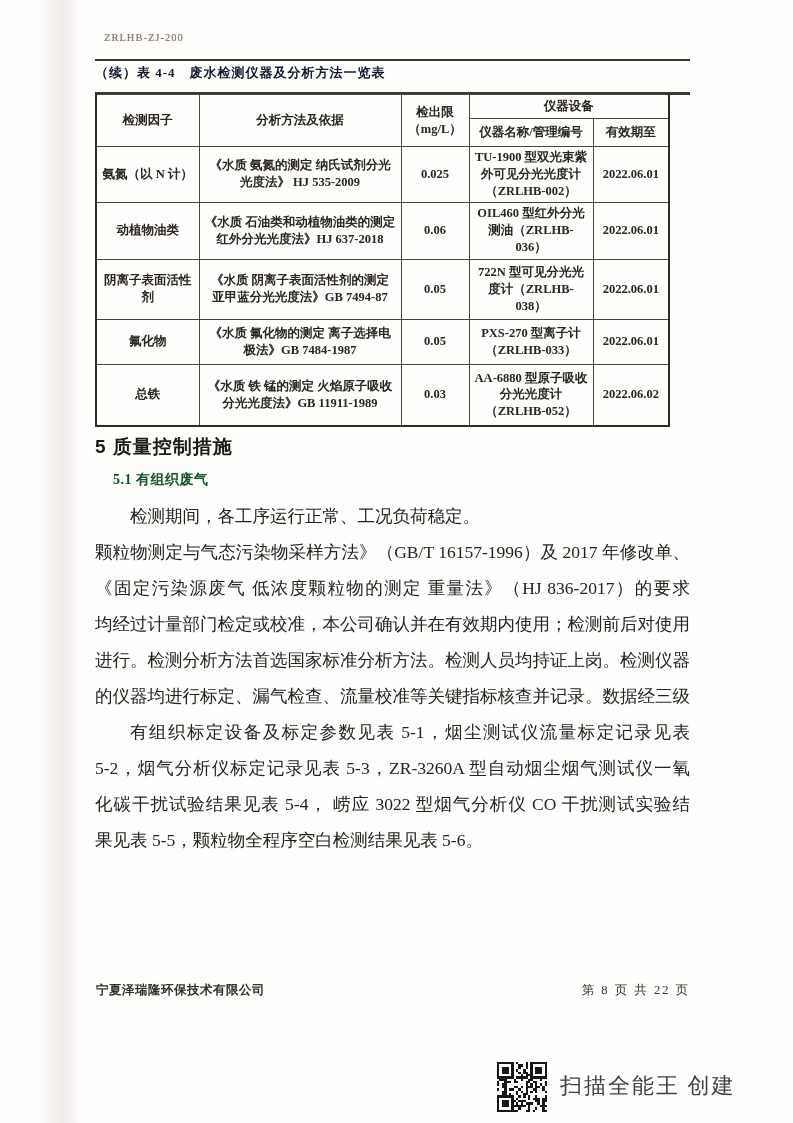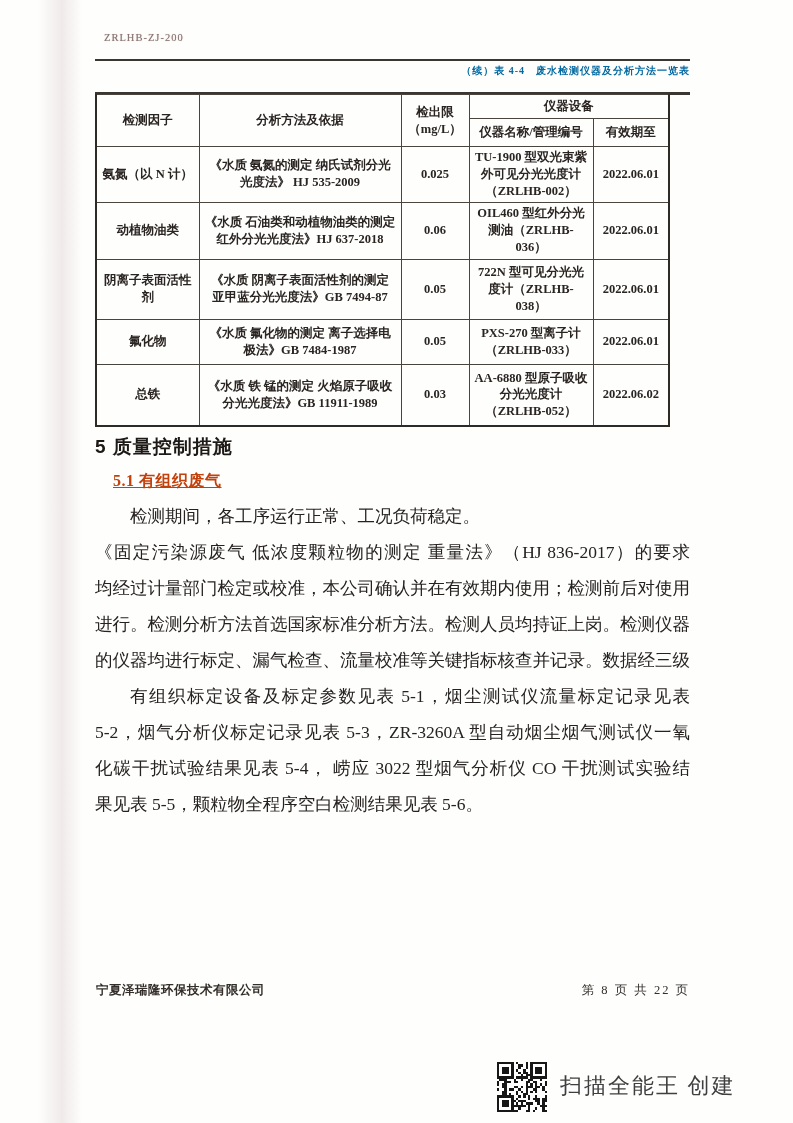--- a/index.html
+++ b/index.html
@@ -27,21 +27,21 @@
   .report-title{
     position:absolute;left:95px;top:36px;width:595px;
     text-align:center;font-size:11.5px;font-weight:bold;color:#4c413c;
   }
   .rule{position:absolute;left:95px;height:2px;background:#3a3632;}
   .rule.header-rule{top:59px;width:595px;}
   .rule.caption-rule{top:92px;width:595px;height:2.5px;}
   
   .table-caption{
     position:absolute;left:95px;top:64px;width:595px;
-    text-align:right;font-size:10px;font-weight:bold;color:#0369a1;
+    text-align:left;font-size:13px;font-weight:bold;color:#0f172a;
     letter-spacing:1px;
   }
   
   table.inst{
     position:absolute;left:95px;top:94px;
     border-collapse:collapse;table-layout:fixed;width:573px;
     font-size:12.5px;color:#2a2522;
   }
   table.inst th,table.inst td{
     border:1px solid #4a443f;
@@ -55,21 +55,21 @@
   table.inst td{font-weight:600;}
   .limit-unit{display:block;}
   
   .h1{
     position:absolute;left:95px;top:434px;
     font-size:19px;font-weight:bold;color:#1d1916;letter-spacing:1px;
     font-family:"Liberation Sans","DejaVu Sans",sans-serif;
   }
   .h2{
     position:absolute;left:113px;top:471px;
-    font-size:16px;font-weight:bold;color:#c2410c;letter-spacing:0.5px;text-decoration:underline;
+    font-size:14px;font-weight:bold;color:#14532d;letter-spacing:0.5px;
   }
   
   .body-text{
     position:absolute;left:95px;top:498px;width:595px;
   }
   .bodyline{
     height:36px;line-height:36px;
     font-size:17.5px;color:#262220;
     text-align:justify;text-align-last:justify;
     white-space:nowrap;
@@ -166,20 +166,21 @@
           <td class="c-valid">2022.06.02</td>
         </tr>
       </tbody>
   </table>
 
   <div class="h1">5 质量控制措施</div>
   <div class="h2">5.1 有组织废气</div>
 
   <div class="body-text" id="body-text">
       <div class="bodyline indent lastline">检测期间，各工序运行正常、工况负荷稳定。</div>
+      <div class="bodyline">颗粒物测定与气态污染物采样方法》（GB/T 16157-1996）及 2017 年修改单、</div>
       <div class="bodyline">《固定污染源废气 低浓度颗粒物的测定 重量法》（HJ 836-2017）的要求</div>
       <div class="bodyline">均经过计量部门检定或校准，本公司确认并在有效期内使用；检测前后对使用</div>
       <div class="bodyline">进行。检测分析方法首选国家标准分析方法。检测人员均持证上岗。检测仪器</div>
       <div class="bodyline">的仪器均进行标定、漏气检查、流量校准等关键指标核查并记录。数据经三级</div>
       <div class="bodyline indent">有组织标定设备及标定参数见表 5-1，烟尘测试仪流量标定记录见表</div>
       <div class="bodyline">5-2，烟气分析仪标定记录见表 5-3，ZR-3260A 型自动烟尘烟气测试仪一氧</div>
       <div class="bodyline">化碳干扰试验结果见表 5-4， 崂应 3022 型烟气分析仪 CO 干扰测试实验结</div>
       <div class="bodyline lastline">果见表 5-5，颗粒物全程序空白检测结果见表 5-6。</div>
     </div>
 

